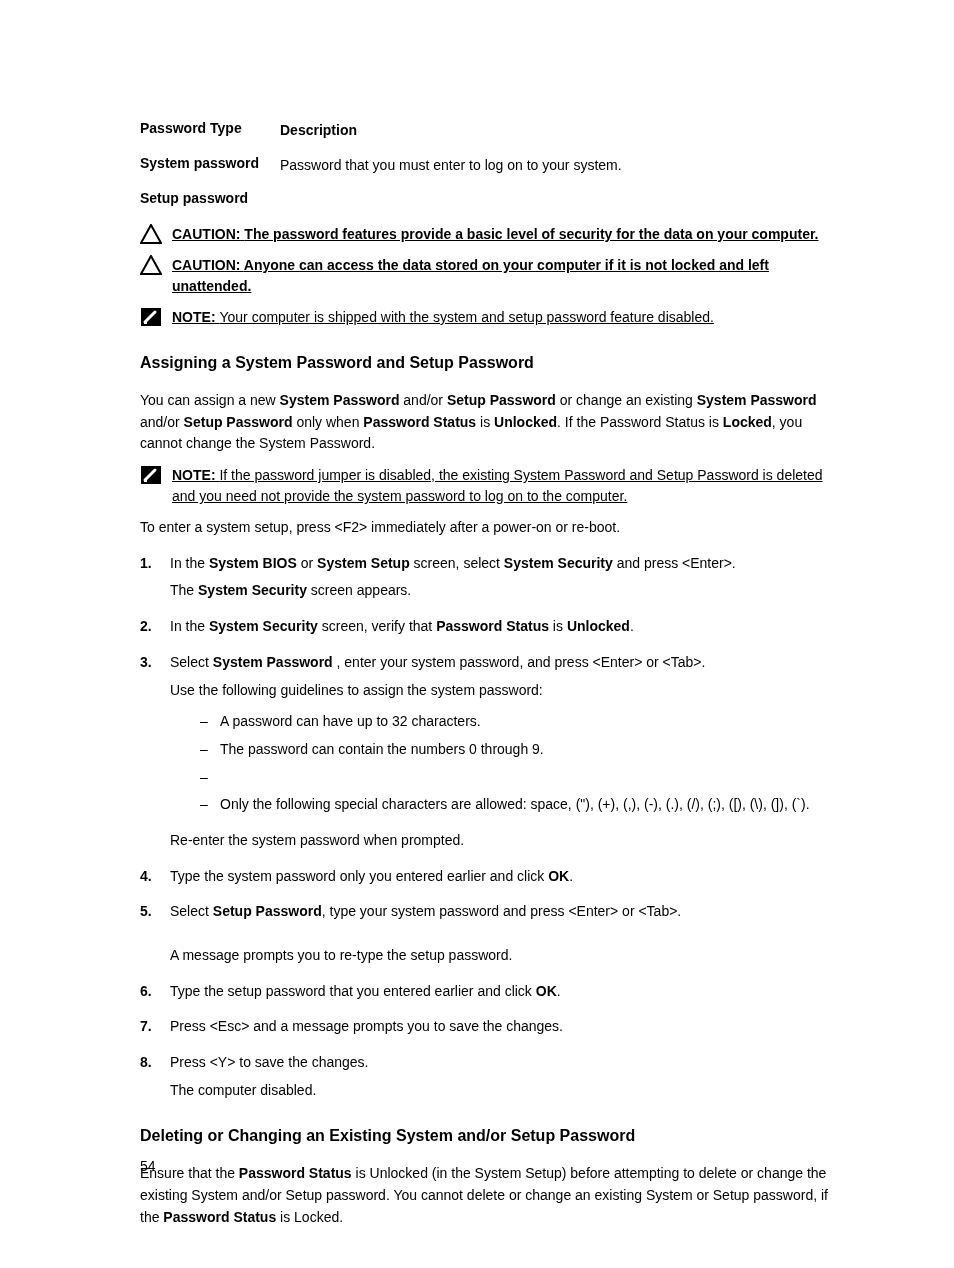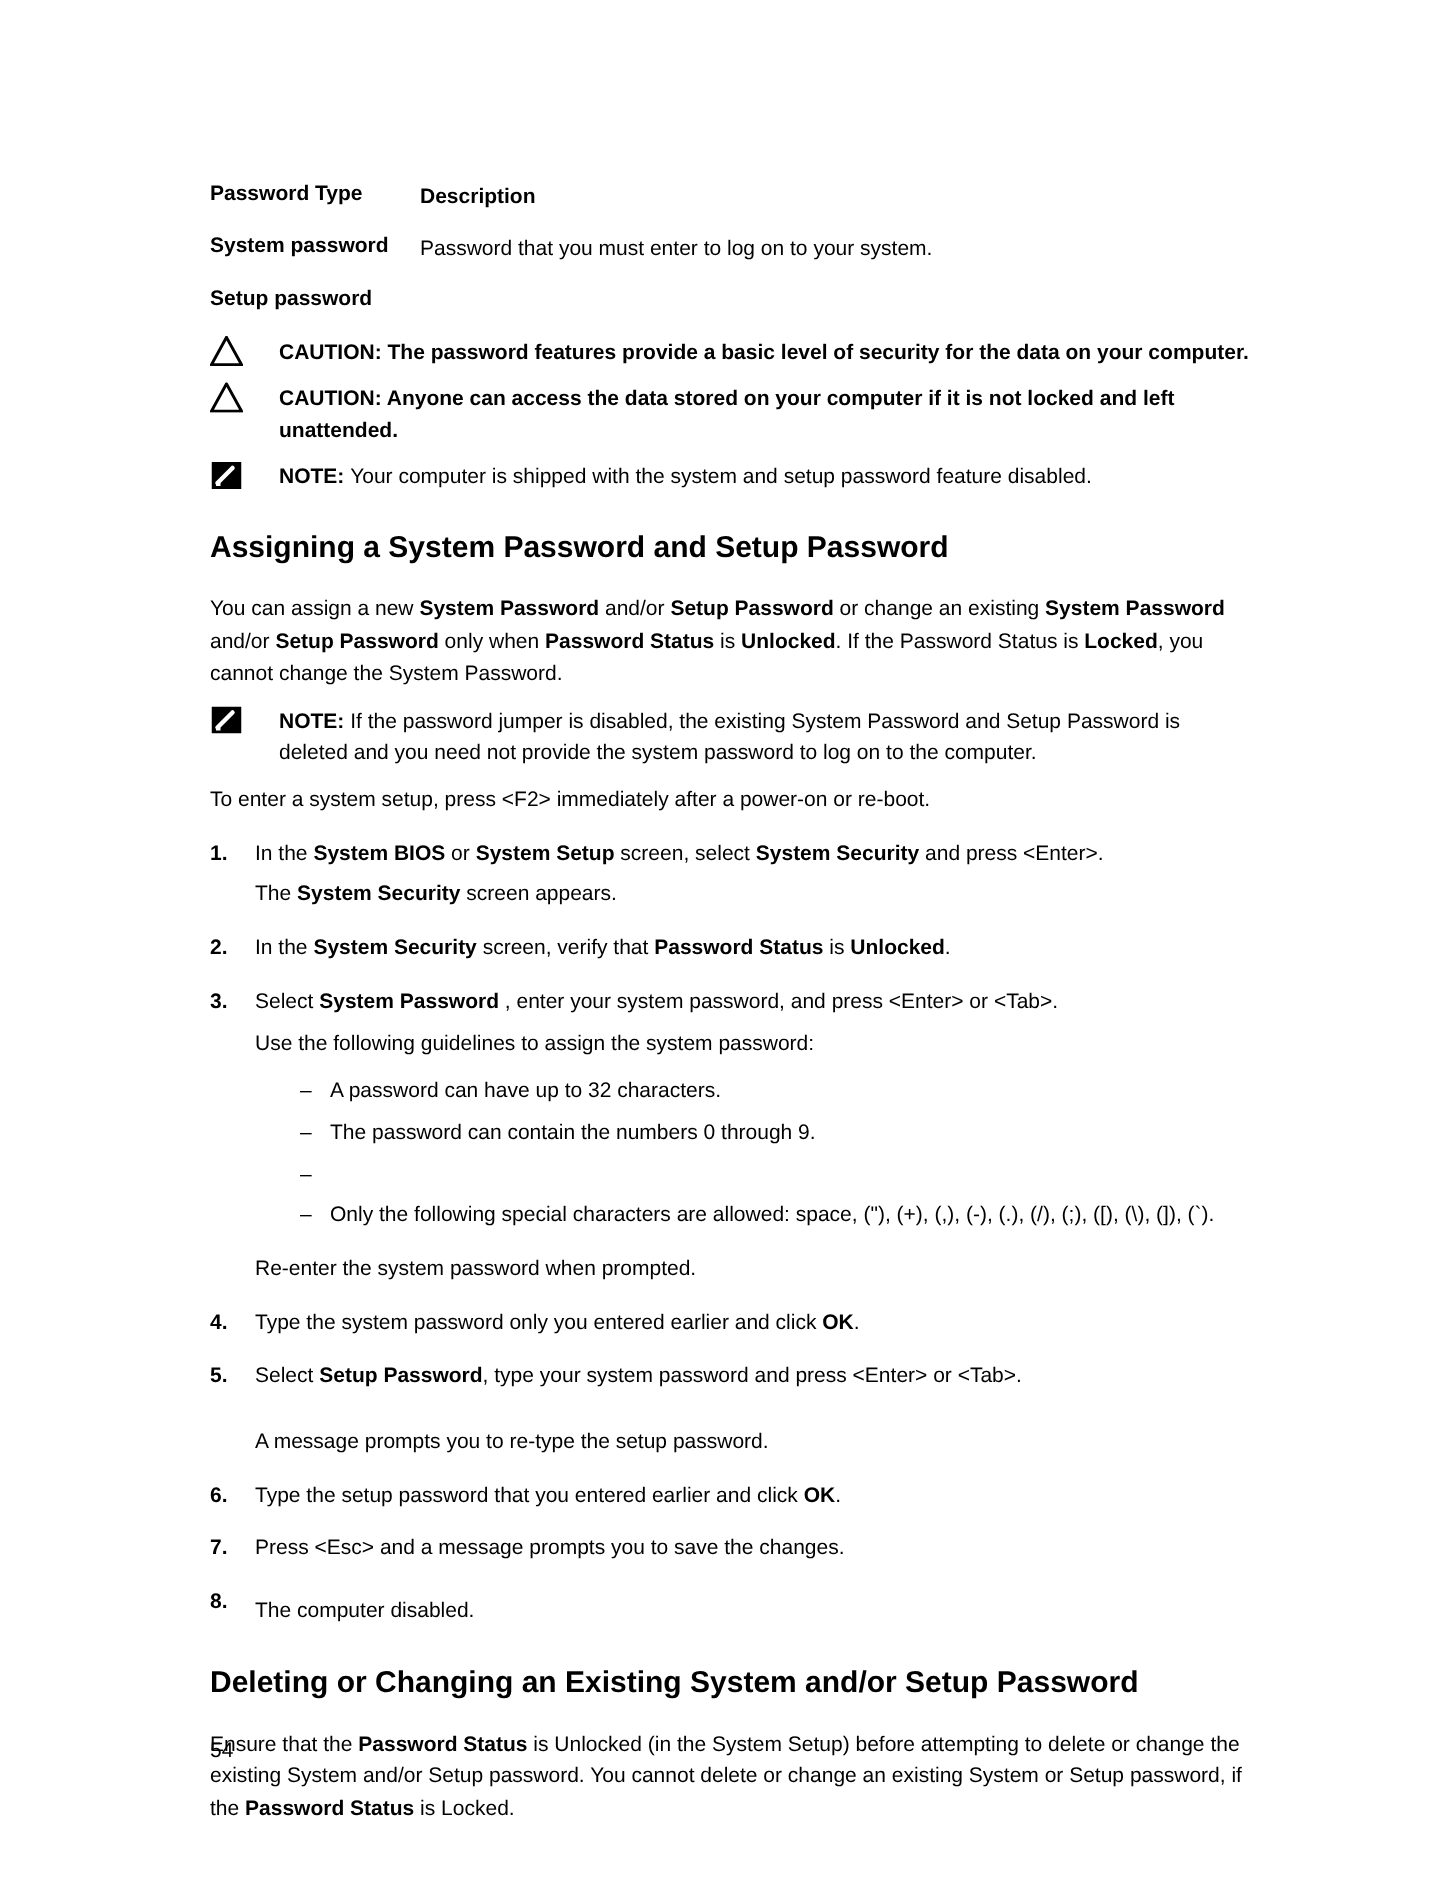--- a/index.html
+++ b/index.html
@@ -36,36 +36,37 @@
     line-height: 1.5;
   }
   .tbl-header .tbl-col1, .tbl-header .tbl-col2 {
     font-weight: bold;
   }
   .admon {
     display: flex;
     align-items: flex-start;
     margin: 10px 0;
     line-height: 1.5;
-    gap: 24px;
+    gap: 10px;
+    text-decoration: underline;
   }
   .admon-icon {
     width: 22px;
     height: 20px;
     flex-shrink: 0;
     display: flex;
     align-items: center;
     justify-content: center;
   }
   .caution-svg { width: 22px; height: 20px; }
   .note-svg { width: 20px; height: 18px; }
   .admon-text { flex: 1; }
   .admon-text .label { font-weight: bold; }
   h2 {
-    font-size: 20px;
+    font-size: 16px;
     font-weight: bold;
     margin: 26px 0 18px 0;
   }
   p {
     line-height: 1.55;
     margin: 0 0 10px 0;
   }
   .bold { font-weight: bold; }
   ol.steps {
     list-style: none;
@@ -258,20 +259,21 @@
     <li>
       <span class="num">7.</span>
       <div class="step-body">
         <span>Press &lt;Esc&gt; and a message prompts you to save the changes.</span>
       </div>
     </li>
 
     <li>
       <span class="num">8.</span>
       <div class="step-body">
+        <div>Press &lt;Y&gt; to save the changes.</div>
         <div style="margin-top:6px;">The computer disabled.</div>
       </div>
     </li>
 
   </ol>
 
   <h2>Deleting or Changing an Existing System and/or Setup Password</h2>
 
   <p>
     <span>Ensure that the </span><span class="bold">Password Status</span><span> is Unlocked (in the System Setup) before attempting to delete or change the existing System and/or Setup password. You cannot delete or change an existing System or Setup password, if the </span><span class="bold">Password Status</span><span> is Locked.</span>

